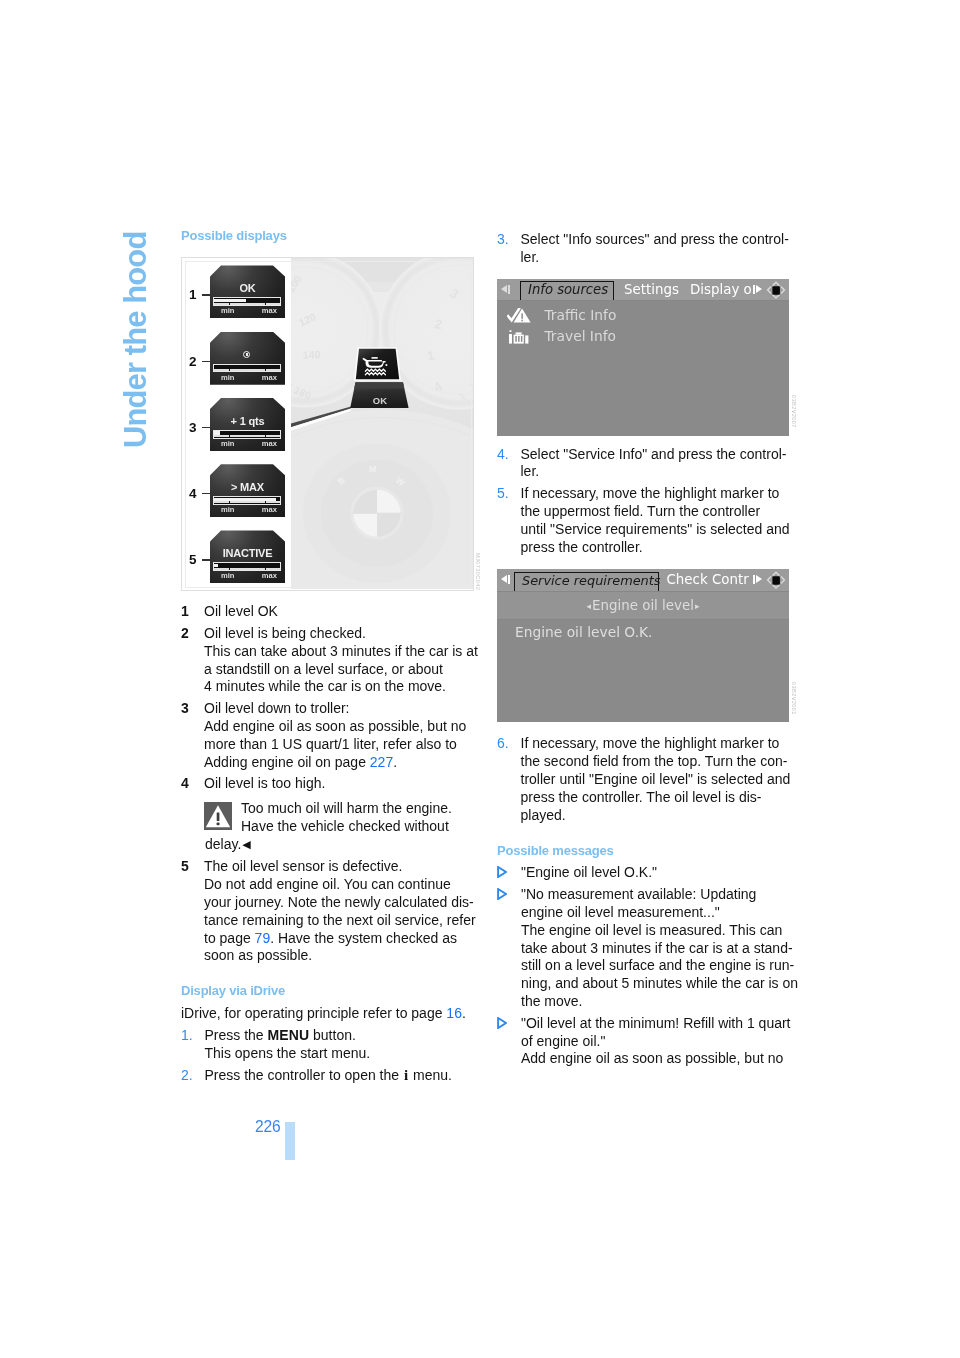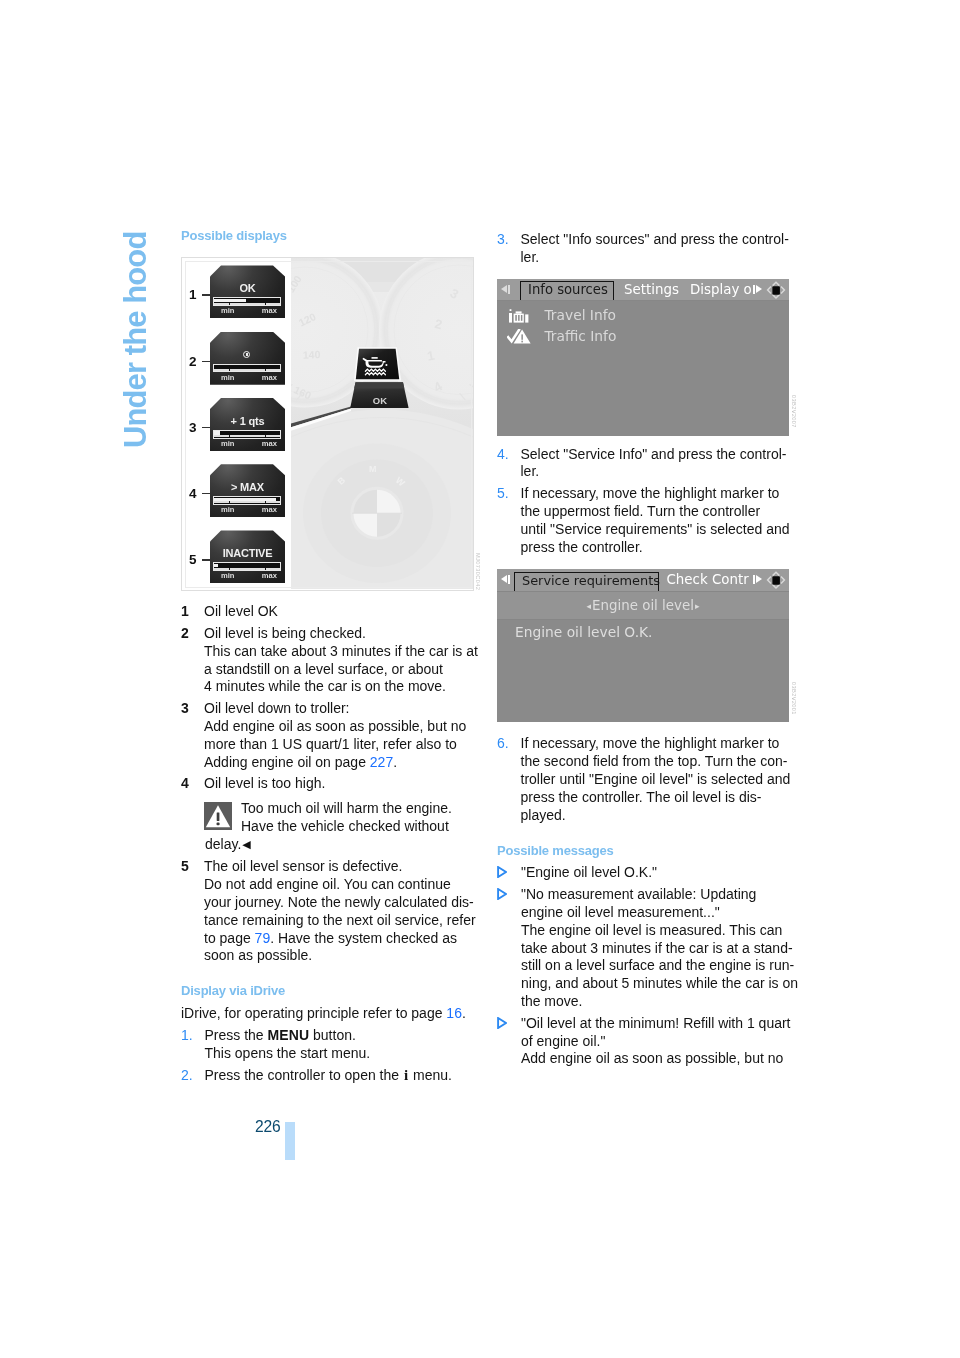--- a/index.html
+++ b/index.html
@@ -73,21 +73,21 @@
   .steps .item{padding-left:23.5px;}
 
   
   .screen{position:relative;width:292px;background:#8a8a8a;overflow:visible;font-family:"DejaVu Sans",sans-serif;}
   .scr1{height:157px;margin-top:12px;}
   .scr2{height:153px;margin-top:13px;}
   .scrcode{position:absolute;right:-13px;bottom:8px;font-size:5.6px;color:#bdbdbd;writing-mode:vertical-rl;letter-spacing:0.4px;font-family:"Liberation Sans",sans-serif;}
   .scr-head{position:relative;height:22.5px;background:#9c9c9c;white-space:nowrap;overflow:hidden;}
   .scr-head:after{content:"";position:absolute;left:0;bottom:0;width:100%;height:1px;background:#878787;}
   .scr-head .tab{position:absolute;top:0;color:#fff;font-size:13.4px;line-height:22px;font-family:"DejaVu Sans",sans-serif;}
-  .scr-head .tab.sel{color:#1a1a1a;background:#9a9a9a;border:1.6px solid #141414;line-height:16px;box-sizing:border-box;height:20px;padding:0 7px;top:2.4px;}
+  .scr-head .tab.sel{color:#1a1a1a;background:#9a9a9a;border:1.6px solid #141414;line-height:16px;box-sizing:border-box;height:20px;padding:0 7px;top:2.4px;font-style:italic;}
   .arrowL,.arrowR{position:absolute;top:0;width:12px;height:21px;}
   .arrowR:after{content:"";position:absolute;left:4px;top:6px;border-top:4.5px solid transparent;border-bottom:4.5px solid transparent;border-left:6.5px solid #fff;}
   .arrowR:before{content:"";position:absolute;left:1px;top:6px;width:2.2px;height:9px;background:#fff;}
   .arrowL:after{content:"";position:absolute;left:2px;top:6px;border-top:4.5px solid transparent;border-bottom:4.5px solid transparent;border-right:6.5px solid #dcdcdc;}
   .arrowL:before{content:"";position:absolute;left:8.5px;top:6px;width:2.2px;height:9px;background:#dcdcdc;}
   .arrowL.on:after{border-right-color:#fff;}
   .arrowL.on:before{background:#fff;}
   .knob{position:absolute;top:1px;width:22px;height:19px;}
   .scr-body{padding-top:4.5px;}
   .mrow{height:21.4px;white-space:nowrap;padding-left:10px;position:relative;}
@@ -97,21 +97,21 @@
   .caretL,.caretR{font-size:9px;vertical-align:1px;padding:0 1px;}
   .scr-body2{position:relative;height:103px;}
   .statustext{position:absolute;left:6px;top:4px;color:#dedede;font-size:13.8px;font-family:"DejaVu Sans",sans-serif;margin-left:12px;}
   .enginegfx{position:absolute;left:155px;top:5px;}
 
   .msgs{padding-top:4.5px;}
   .msgs .item{padding-left:24px;}
   h2.sec3{padding-top:19px;}
 
   
-  .pagenum{position:absolute;left:255px;top:1118px;font-size:15.6px;color:#0c4a6e;letter-spacing:-0.2px;text-align:center;}
+  .pagenum{position:absolute;left:255px;top:1118px;font-size:15.6px;color:#3b82f6;letter-spacing:-0.2px;text-align:center;}
   .pagebar{position:absolute;left:285px;top:1122px;width:10px;height:38px;background:#b9dcfa;}
   .watermark{position:absolute;left:681px;top:1324.5px;font-size:26px;color:#9b9b9b;letter-spacing:0.62px;}
 </style>
 </head>
 <body>
 
 <div class="page">
 
   <div class="chapter">Under the hood</div>
 
@@ -412,42 +412,42 @@
               <path d="M16.0 6.6 L19.4 10.1 L16.0 13.6"></path>
             </g>
             <rect x="7.4" y="6.2" width="7.5" height="8.6" rx="1.4" fill="#080808"></rect>
           </svg>
         </span>
       </div>
       <div class="scr-body">
         <div class="mrow">
           <span class="micon">
             <svg viewBox="0 0 24 15" width="24" height="15">
+              <path d="M1.2 8.2 L4.6 12.4 L12.0 1.0" stroke="#ffffff" stroke-width="2.6" fill="none" stroke-linecap="square"></path>
+              <path d="M15.1 0.6 L23.6 14.6 L6.6 14.6 Z" fill="#ffffff"></path>
+              <rect x="14.4" y="5.4" width="1.5" height="5.4" fill="#8c8c8c"></rect>
+              <rect x="14.4" y="11.7" width="1.5" height="1.7" fill="#8c8c8c"></rect>
+            </svg>
+          </span>
+          <span class="mlabel">Traffic Info</span>
+        </div>
+        <div class="mrow">
+          <span class="micon">
+            <svg viewBox="0 0 24 15" width="24" height="15">
               <rect x="2.0" y="5.0" width="3.0" height="9.6" fill="#ffffff"></rect>
               <rect x="2.6" y="1.2" width="1.8" height="1.8" fill="#ffffff"></rect>
               <path d="M8.6 3.4 L14.6 3.4 L14.6 5.6 L8.6 5.6 Z" fill="#ffffff"></path>
               <rect x="6.6" y="5.6" width="10.2" height="9.0" fill="#ffffff"></rect>
               <rect x="8.3" y="7.0" width="1.5" height="5.8" fill="#8c8c8c"></rect>
               <rect x="11.1" y="7.0" width="1.5" height="5.8" fill="#8c8c8c"></rect>
               <rect x="13.9" y="7.0" width="1.5" height="5.8" fill="#8c8c8c"></rect>
               <rect x="18.2" y="6.4" width="3.2" height="8.2" fill="#ffffff"></rect>
             </svg>
           </span>
           <span class="mlabel">Travel Info</span>
-        </div>
-        <div class="mrow">
-          <span class="micon">
-            <svg viewBox="0 0 24 15" width="24" height="15">
-              <path d="M1.2 8.2 L4.6 12.4 L12.0 1.0" stroke="#ffffff" stroke-width="2.6" fill="none" stroke-linecap="square"></path>
-              <path d="M15.1 0.6 L23.6 14.6 L6.6 14.6 Z" fill="#ffffff"></path>
-              <rect x="14.4" y="5.4" width="1.5" height="5.4" fill="#8c8c8c"></rect>
-              <rect x="14.4" y="11.7" width="1.5" height="1.7" fill="#8c8c8c"></rect>
-            </svg>
-          </span>
-          <span class="mlabel">Traffic Info</span>
         </div>
       </div>
       <div class="scrcode">03B2V2007</div>
     </div>
 
     <div class="steps steps2">
       <div class="item">
         <span class="n blue">4.</span>
         <div class="ln">Select "Service Info" and press the control-</div>
         <div class="ln">ler.</div>

